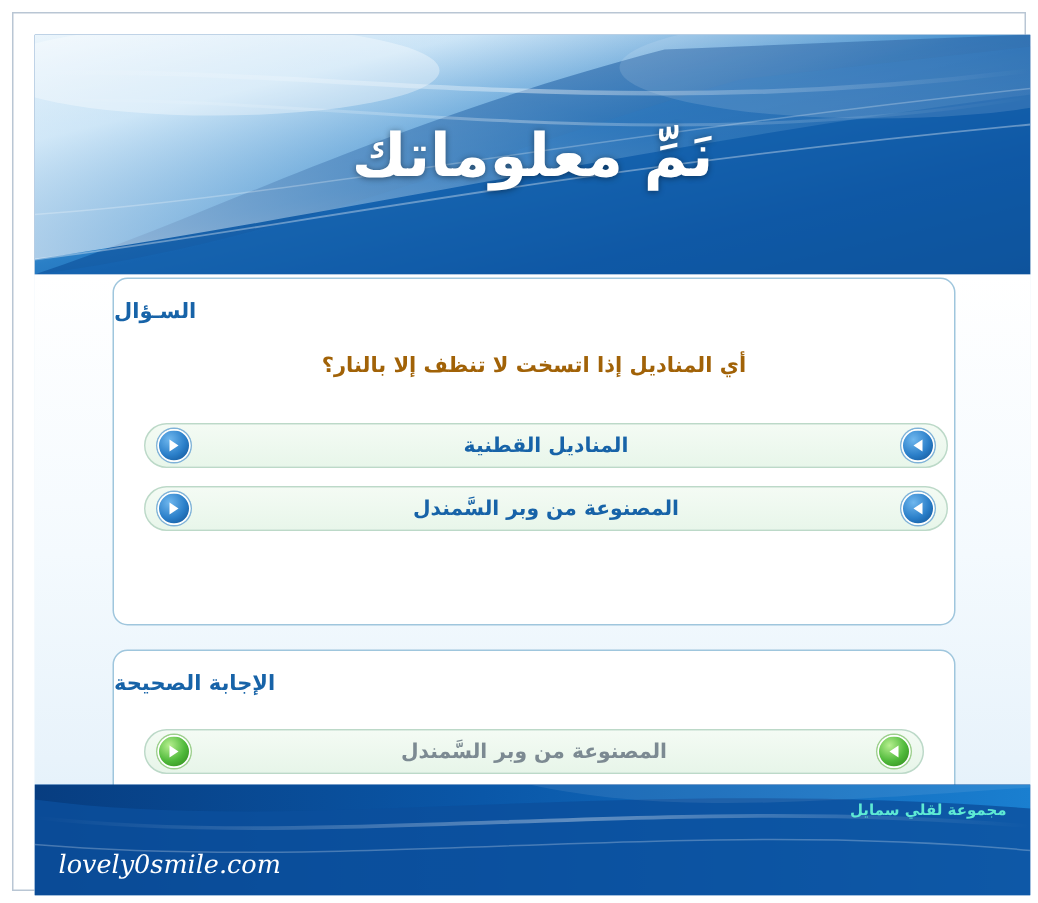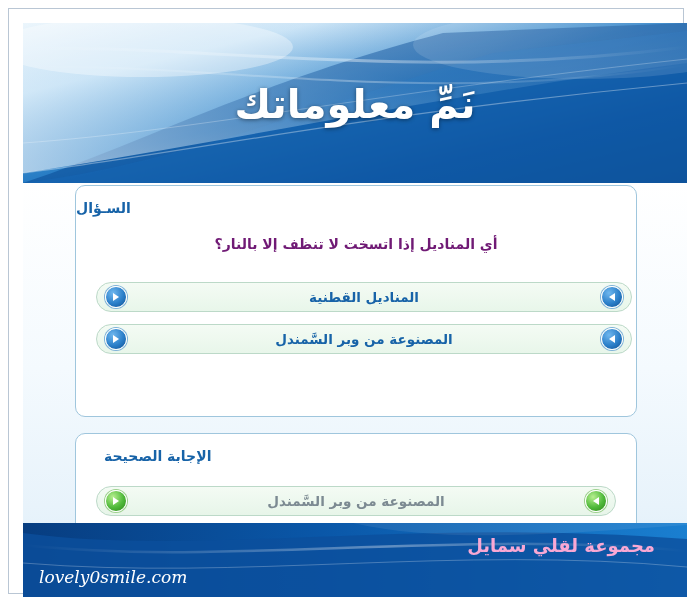--- a/index.html
+++ b/index.html
@@ -104,33 +104,32 @@
     left: 52px;
     top: 162px;
     width: 562px;
     height: 232px;
   }
   .panel-answer {
     left: 52px;
     top: 410px;
     width: 562px;
     height: 100px;
-    padding-left: 28px;
   }
   .panel-heading {
     text-align: left;
     color: #1763a8;
     font-size: 14px;
     font-weight: bold;
     margin-top: 14px;
     font-family: "DejaVu Sans", "Liberation Sans", sans-serif;
   }
   .question-text {
     text-align: center;
-    color: #701a75;
+    color: #a16207;
     font-size: 14px;
     font-weight: bold;
     margin-top: 20px;
   }
 
   
   .options {
     position: absolute;
     left: 20px;
     right: 4px;
@@ -204,24 +203,24 @@
     left: 0;
     bottom: 0;
     width: 664px;
     height: 74px;
     overflow: hidden;
     background: #0a4e9b;
   }
   .footer .fbg { position: absolute; inset: 0; }
   .footer-ar {
     position: absolute;
-    right: 32px;
+    right: 16px;
     top: 12px;
-    color: #f9a8d4;
-    font-size: 18px;
+    color: #5eead4;
+    font-size: 10px;
     font-weight: bold;
   }
   .footer-site {
     position: absolute;
     left: 16px;
     bottom: 10px;
     color: #ffffff;
     font-family: "DejaVu Serif", "Liberation Serif", serif;
     font-style: italic;
     font-size: 17px;

